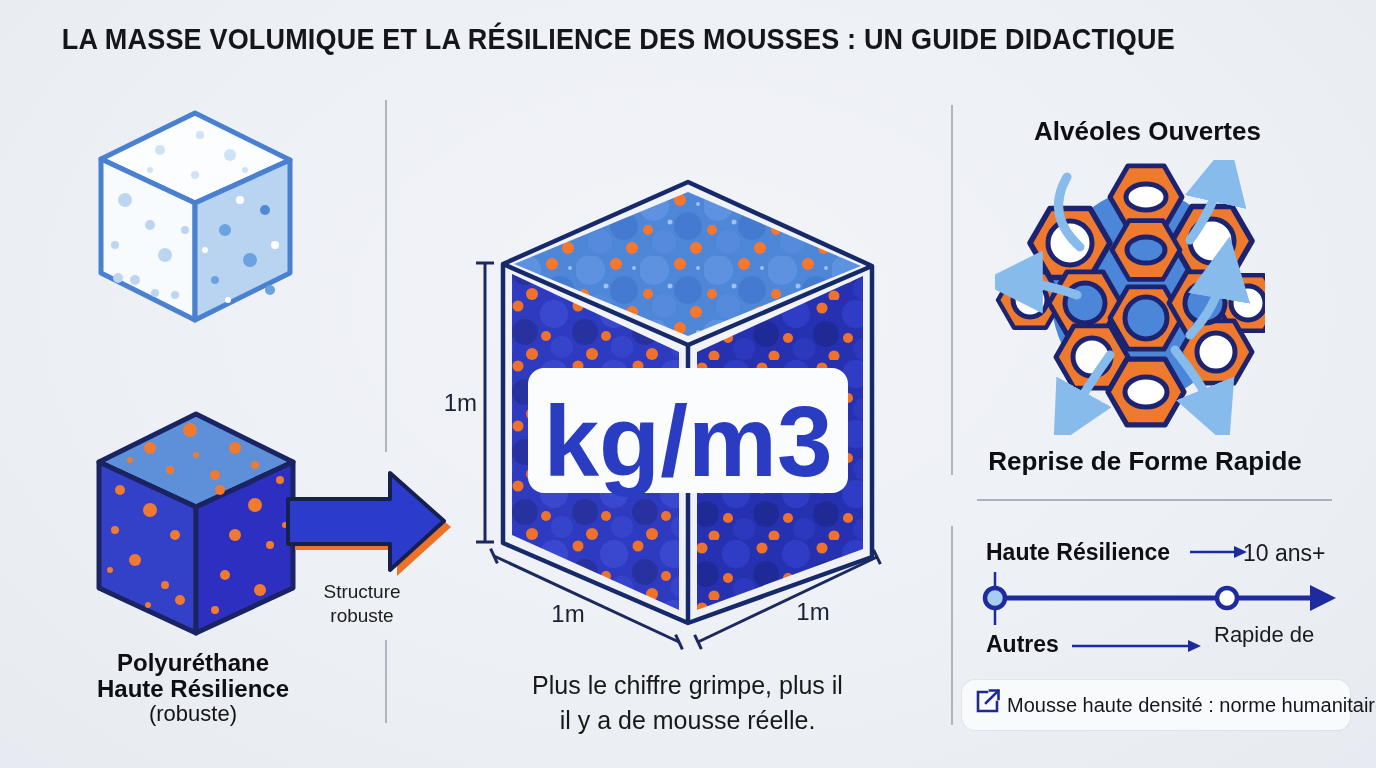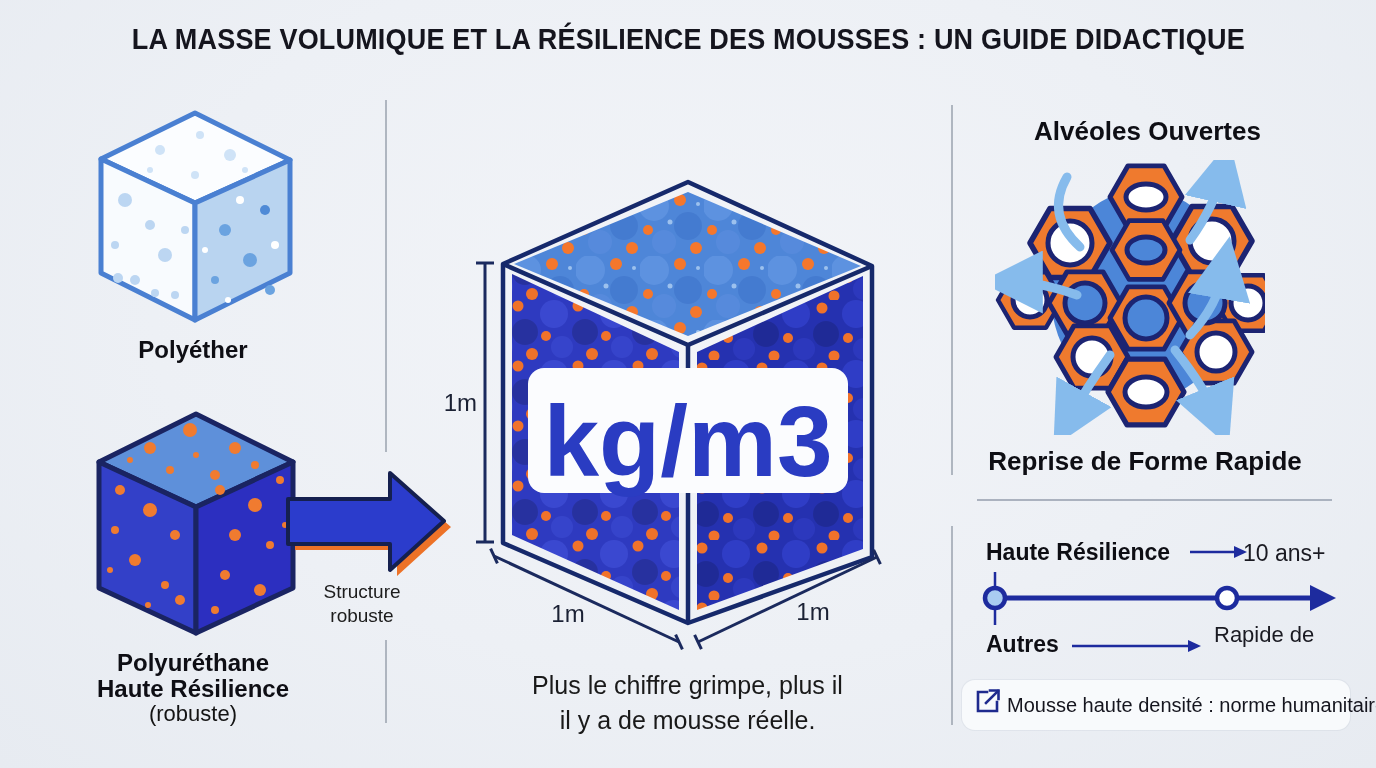--- a/index.html
+++ b/index.html
@@ -4,21 +4,21 @@
 <style>
   html,body{margin:0;padding:0;}
   .canvas{
     position:relative;width:1376px;height:768px;overflow:hidden;
     background:radial-gradient(ellipse at 50% 40%, #f2f4f8 0%, #edf0f5 55%, #e7ebf1 100%);
     font-family:"Liberation Sans", sans-serif;color:#17171f;
   }
   .abs{position:absolute;}
   .ctr{text-align:center;}
   .title{
-    left:0;top:22px;width:1376px;text-align:center;
+    left:0;top:22px;width:1376px;text-align:left;
     font-size:30px;font-weight:700;color:#15151e;letter-spacing:.2px;
   }
   .title span{display:inline-block;transform:scaleX(.9);transform-origin:center;white-space:nowrap;}
   .vdiv{width:2px;background:#99a1ad;opacity:.75;}
   .hdiv{height:2px;background:#9aa3b2;opacity:.8;}
   .lbl-bold{font-weight:700;color:#0e0e14;}
   .poly-name{left:43px;top:336px;width:300px;font-size:24px;}
   .poly-sub{left:43px;top:364px;width:300px;font-size:22px;color:#141414;}
   .pu-1{left:43px;top:649px;width:300px;font-size:24px;}
   .pu-2{left:43px;top:675px;width:300px;font-size:24px;}
@@ -121,21 +121,20 @@
           <circle cx="285" cy="525" r="3"></circle>
       </g>
     </g>
 
     <g>
       <polygon points="295,507 397,507 397,480 451,527 397,576 397,550 295,550" fill="#ed7227"></polygon>
       <polygon points="288,499 390,499 390,473 444,521 390,570 390,544 288,544" fill="#2b3ccc" stroke="#15204f" stroke-width="4" stroke-linejoin="round"></polygon>
     </g>
   </svg>
 
-  <div class="abs ctr lbl-bold poly-name">Polyéther</div>
   <div class="abs ctr lbl-bold pu-1">Polyuréthane</div>
   <div class="abs ctr lbl-bold pu-2">Haute Résilience</div>
   <div class="abs ctr pu-3">(robuste)</div>
   <div class="abs ctr struct" style="top:580px;">Structure</div>
   <div class="abs ctr struct" style="top:604px;">robuste</div>
 
 
   <svg class="abs" style="left:440px;top:160px;" width="460" height="520" viewBox="440 160 460 520">
     <defs>
       <pattern id="pTop" width="64" height="64" patternUnits="userSpaceOnUse">

